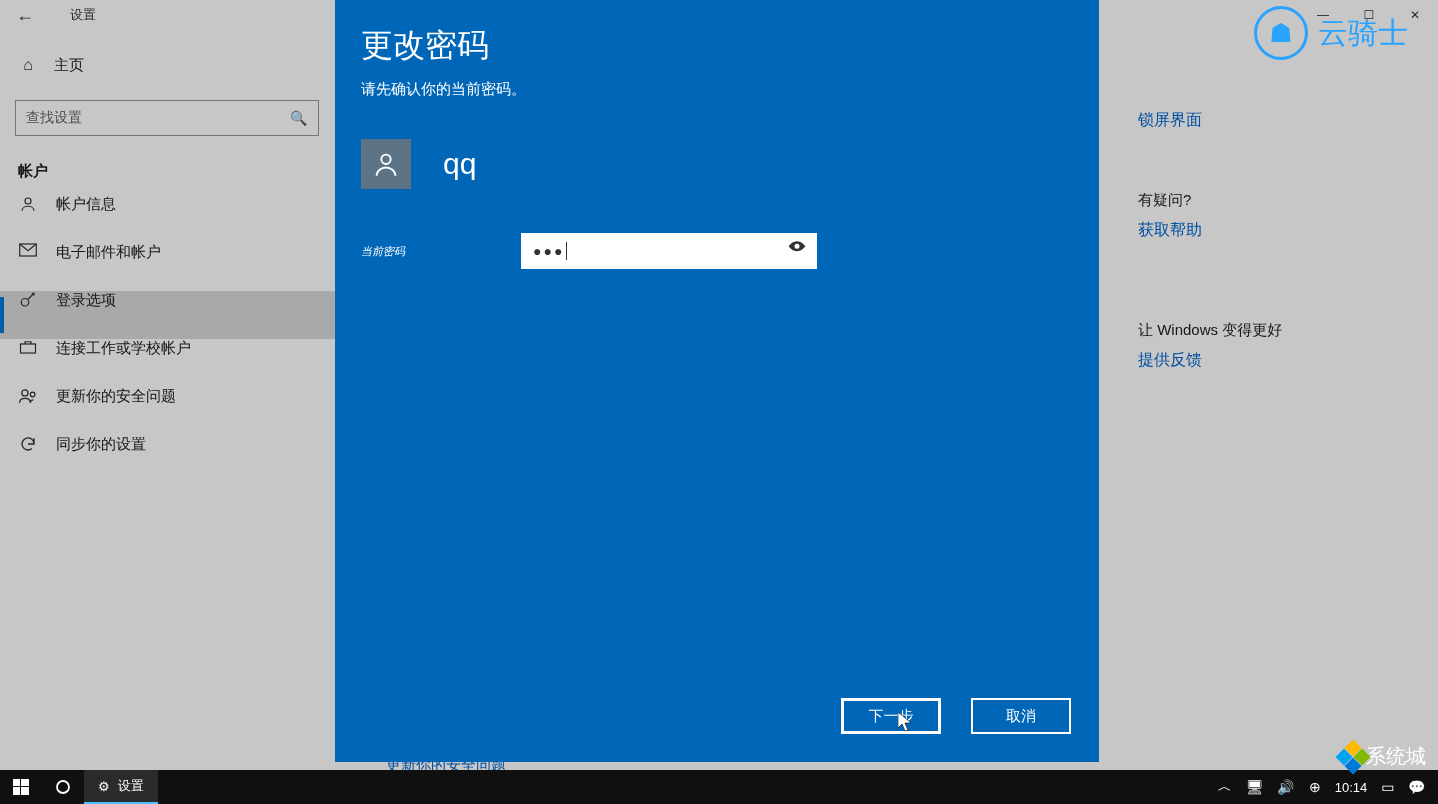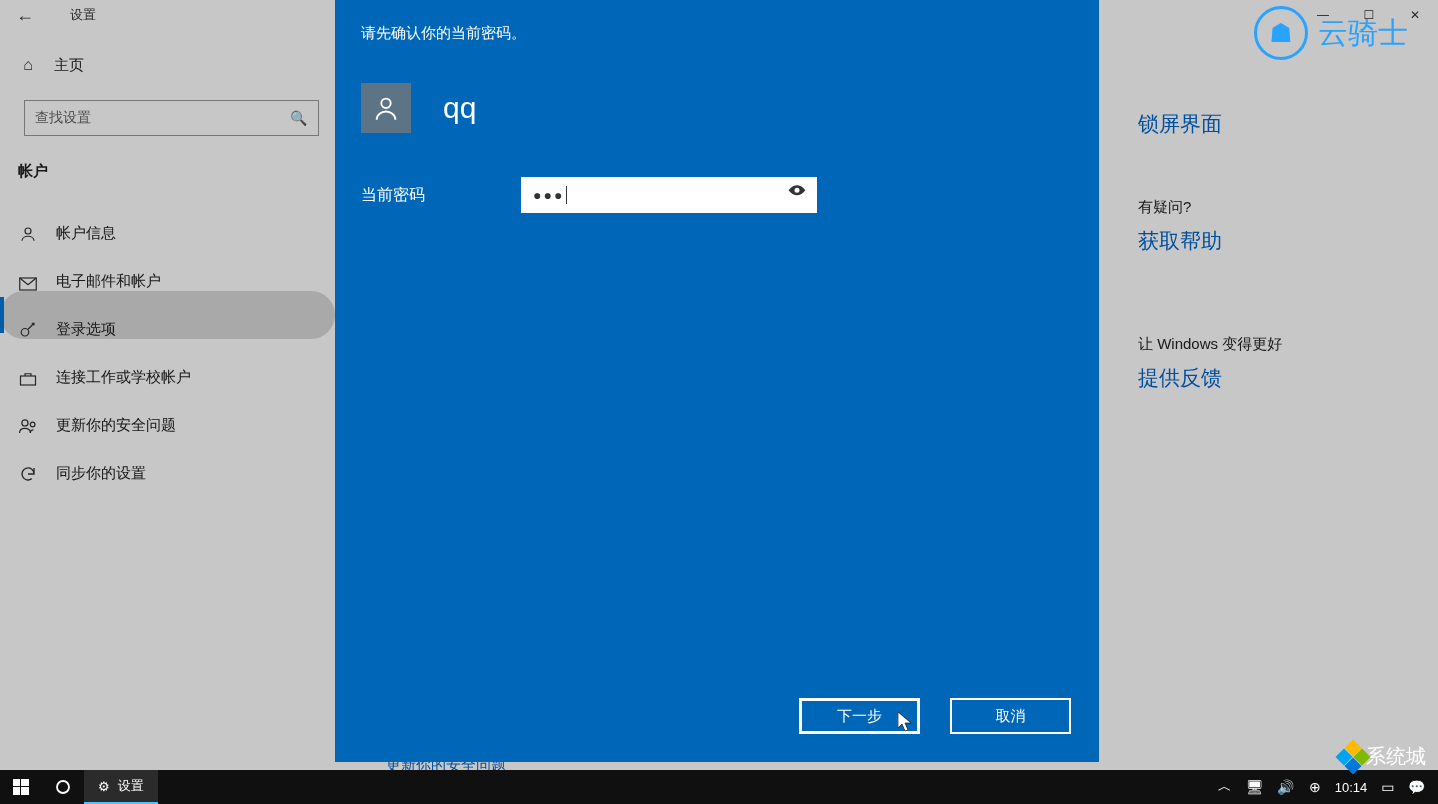--- a/index.html
+++ b/index.html
@@ -12,52 +12,52 @@
 .settings-window { position: absolute; left: 0; top: 0; width: 1438px; height: 770px; background: #fff; }
 .win-titlebar { height: 30px; display: flex; align-items: center; padding-left: 10px; }
 .back-arrow { width: 30px; height: 30px; display: flex; align-items: center; justify-content: center; font-size: 18px; color: #333; }
 .win-title { font-size: 13px; margin-left: 30px; color: #333; }
 .win-controls { position: absolute; right: 0; top: 0; display: flex; }
 .win-controls div { width: 46px; height: 30px; display: flex; align-items: center; justify-content: center; font-size: 12px; color: #333; }
 
 .settings-body { display: flex; height: calc(100% - 30px); }
 .sidebar { width: 335px; padding: 10px 0 0 0; }
 .home-row { display: flex; align-items: center; height: 50px; padding-left: 18px; gap: 16px; font-size: 15px; color: #222; }
-.search-wrap { margin: 10px 16px 18px 24px; border-radius: 6px; }
+.search-wrap { margin: 10px 16px 18px 15px; border-radius: 6px; }
 .search-box { width: 100%; height: 36px; border: 1px solid #999; background: #fff; display: flex; align-items: center; padding: 0 10px; justify-content: space-between; color: #666; font-size: 14px; }
 .section-label { padding: 8px 18px 14px 18px; font-weight: 600; font-size: 15px; color: #222; }
-.nav-item { display: flex; align-items: flex-end; height: 48px; padding-left: 18px; gap: 18px; font-size: 15px; color: #222; position: relative; }
-.nav-item.active { background: #d9d9d9; border-radius: 24px; }
+.nav-item { display: flex; align-items: flex-start; height: 48px; padding-left: 18px; gap: 18px; font-size: 15px; color: #222; position: relative; }
+.nav-item.active { background: #d9d9d9; }
 .nav-item.active::before { content: ""; position: absolute; left: 0; top: 6px; bottom: 6px; width: 4px; background: #0078d7; }
 .nav-icon { width: 20px; display: flex; justify-content: center; font-size: 16px; color: #333; }
 
 .right-panel { position: absolute; right: 0; top: 60px; width: 300px; padding: 50px 20px 0 0; }
 .rp-heading { font-size: 15px; color: #222; margin-bottom: 10px; margin-top: 30px; }
-.rp-link { font-size: 21px; color: #0066cc; margin-bottom: 4px; cursor: pointer; }
+.rp-link { font-size: 16px; color: #0066cc; margin-bottom: 4px; cursor: pointer; }
 
 .brand-logo { position: absolute; right: 30px; top: 6px; display: flex; align-items: center; gap: 10px; color: #2aa3ff; font-size: 30px; font-weight: 500; z-index: 6; }
 .brand-logo .circ { width: 54px; height: 54px; border: 3px solid #2aa3ff; border-radius: 50%; display: flex; align-items: center; justify-content: center; font-size: 26px; }
 
 .cut-text { position: absolute; left: 386px; top: 756px; color: #0066cc; font-size: 15px; }
 
 
 .modal { position: absolute; left: 335px; top: 0; width: 764px; height: 762px; background: #0067b8; color: #fff; z-index: 10; padding: 24px 26px 0 26px; }
 .modal h1 { font-size: 32px; font-weight: 400; margin-bottom: 12px; }
 .modal-sub { font-size: 15px; margin-bottom: 40px; }
 .user-row { display: flex; align-items: center; gap: 32px; margin-bottom: 44px; }
 .avatar { width: 50px; height: 50px; background: #5c7486; display: flex; align-items: center; justify-content: center; font-size: 26px; color: #fff; }
 .user-name { font-size: 30px; font-weight: 300; }
 .field-row { display: flex; align-items: center; gap: 40px; }
-.field-label { font-size: 16px; width: 120px; }
+.field-label { font-size: 11px; width: 120px; font-style: italic; }
 .pw-input-wrap { position: relative; width: 296px; height: 36px; background: #fff; display: flex; align-items: center; padding: 0 40px 0 12px; }
 .pw-dots { color: #333; font-size: 14px; letter-spacing: 2px; }
 .pw-caret { display: inline-block; width: 1px; height: 18px; background: #333; margin-left: 2px; }
 .eye-icon { position: absolute; right: 10px; top: 8px; font-size: 16px; color: #333; }
 .modal-buttons { position: absolute; right: 28px; bottom: 28px; display: flex; gap: 30px; }
-.modal-btn { width: 121px; height: 36px; border: 2px solid #fff; background: transparent; color: #fff; font-size: 15px; display: flex; align-items: center; justify-content: center; }
+.modal-btn { width: 100px; height: 36px; border: 2px solid #fff; background: transparent; color: #fff; font-size: 15px; display: flex; align-items: center; justify-content: center; }
 .modal-btn.primary { border: 3px solid #fff; }
 .cursor { position: absolute; left: 898px; top: 712px; z-index: 20; font-size: 16px; color: #fff; pointer-events: none; }
 
 
 .taskbar { position: absolute; left: 0; bottom: 0; width: 1438px; height: 34px; background: #101010; display: flex; align-items: center; color: #fff; z-index: 30; }
 .tb-btn { width: 42px; height: 34px; display: flex; align-items: center; justify-content: center; font-size: 16px; }
 .tb-app { height: 34px; display: flex; align-items: center; gap: 8px; padding: 0 14px; background: #2b2b2b; font-size: 13px; border-bottom: 2px solid #4cc2ff; }
 .tb-tray { margin-left: auto; display: flex; align-items: center; gap: 14px; padding-right: 12px; font-size: 13px; }
 .tray-icon { font-size: 14px; }
 .sys-logo { position: absolute; right: 12px; bottom: 34px; z-index: 40; display: flex; align-items: center; color: #fff; font-size: 20px; }
@@ -162,20 +162,21 @@
 </div>
 
 <div class="brand-logo">
   <div class="circ">☗</div>
   <span>云骑士</span>
 </div>
 
 <div class="bg-dim"></div>
 
 <div class="modal">
+  <h1>更改密码</h1>
   <div class="modal-sub">请先确认你的当前密码。</div>
   <div class="user-row">
     <div class="avatar">
       <svg width="28" height="28" viewBox="0 0 24 24" fill="none" stroke="#fff" stroke-width="1.6">
           <circle cx="12" cy="8" r="4"></circle>
           <path d="M4 22c0-4 4-7 8-7s8 3 8 7"></path>
         </svg>
     </div>
     <div class="user-name">qq</div>
   </div>

